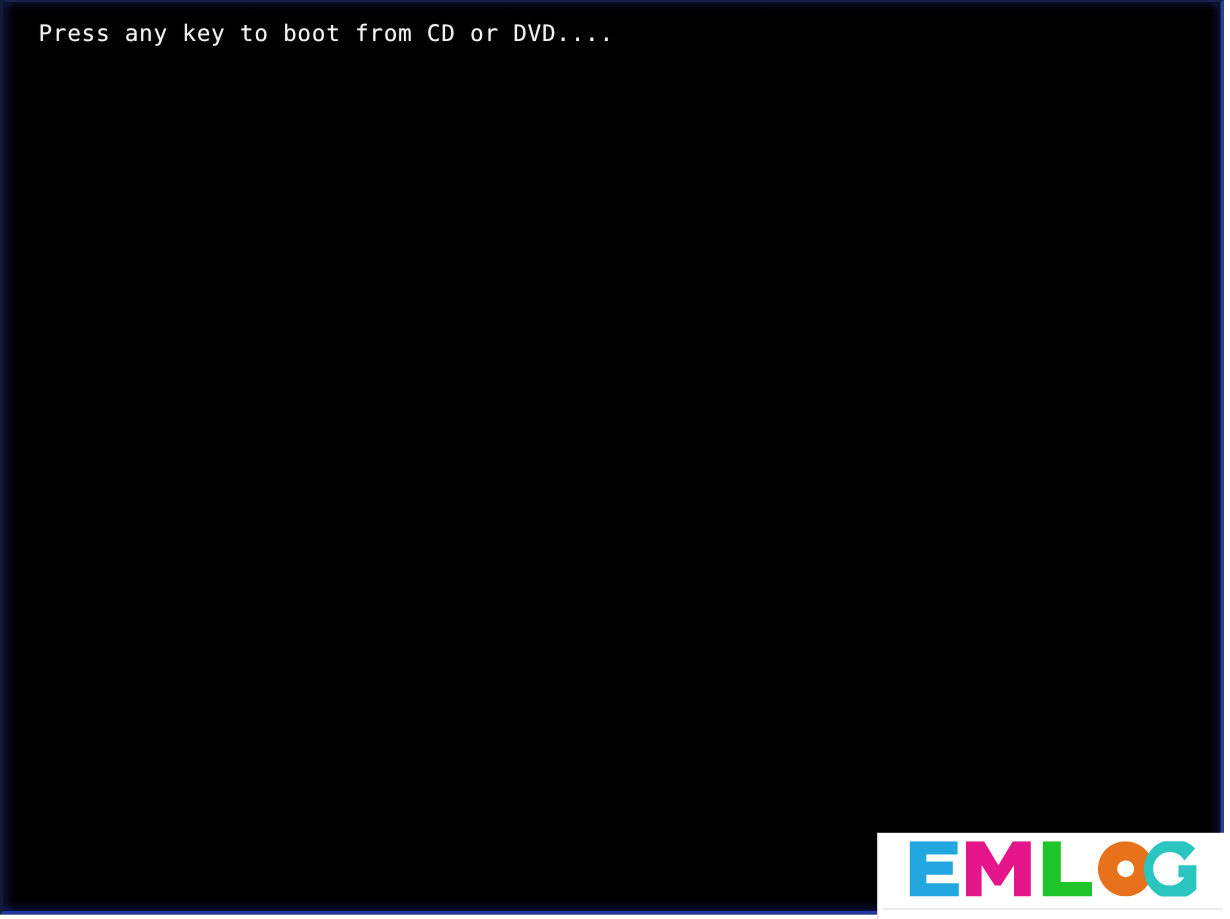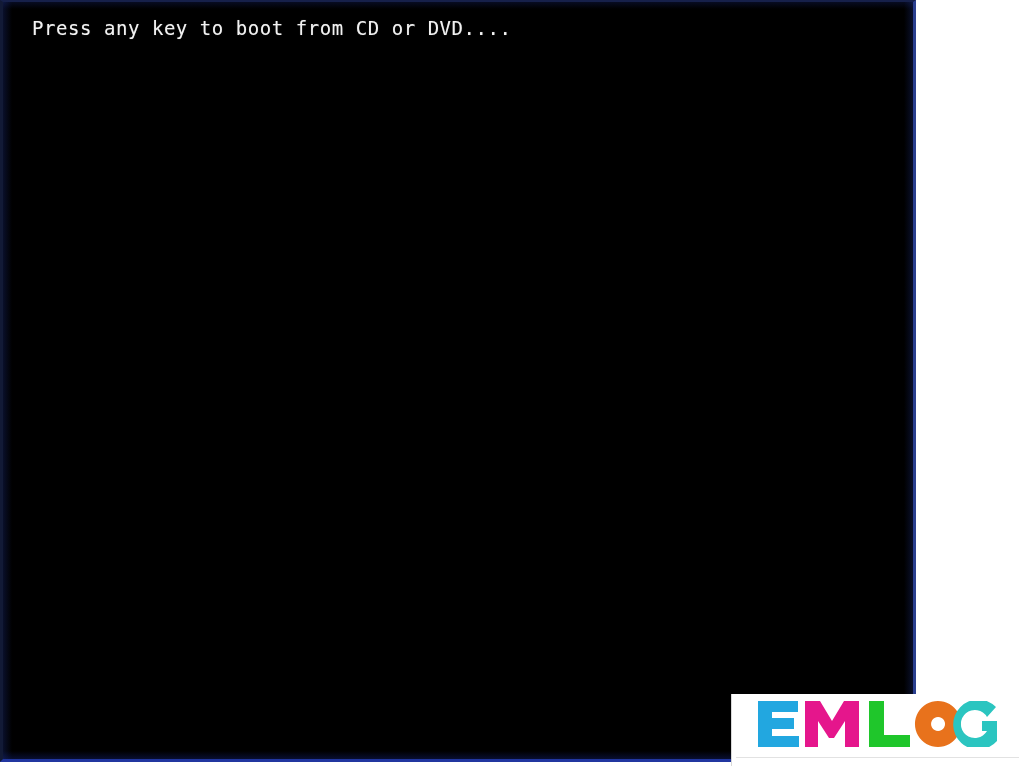--- a/index.html
+++ b/index.html
@@ -20,21 +20,21 @@
     width: 1025px;
     height: 766px;
     background: #ffffff;
   }
 
   
   #boot-console {
     position: absolute;
     left: 0;
     top: 0;
-    width: 916px;
+    width: 1020px;
     height: 762px;
     background: #000000;
     box-sizing: border-box;
     border-left: 3px solid #121a36;
     border-top: 2px solid #16204a;
     border-right: 3px solid #2a3f8f;
     border-bottom: 3px solid #2136a0;
     overflow: hidden;
   }
 

